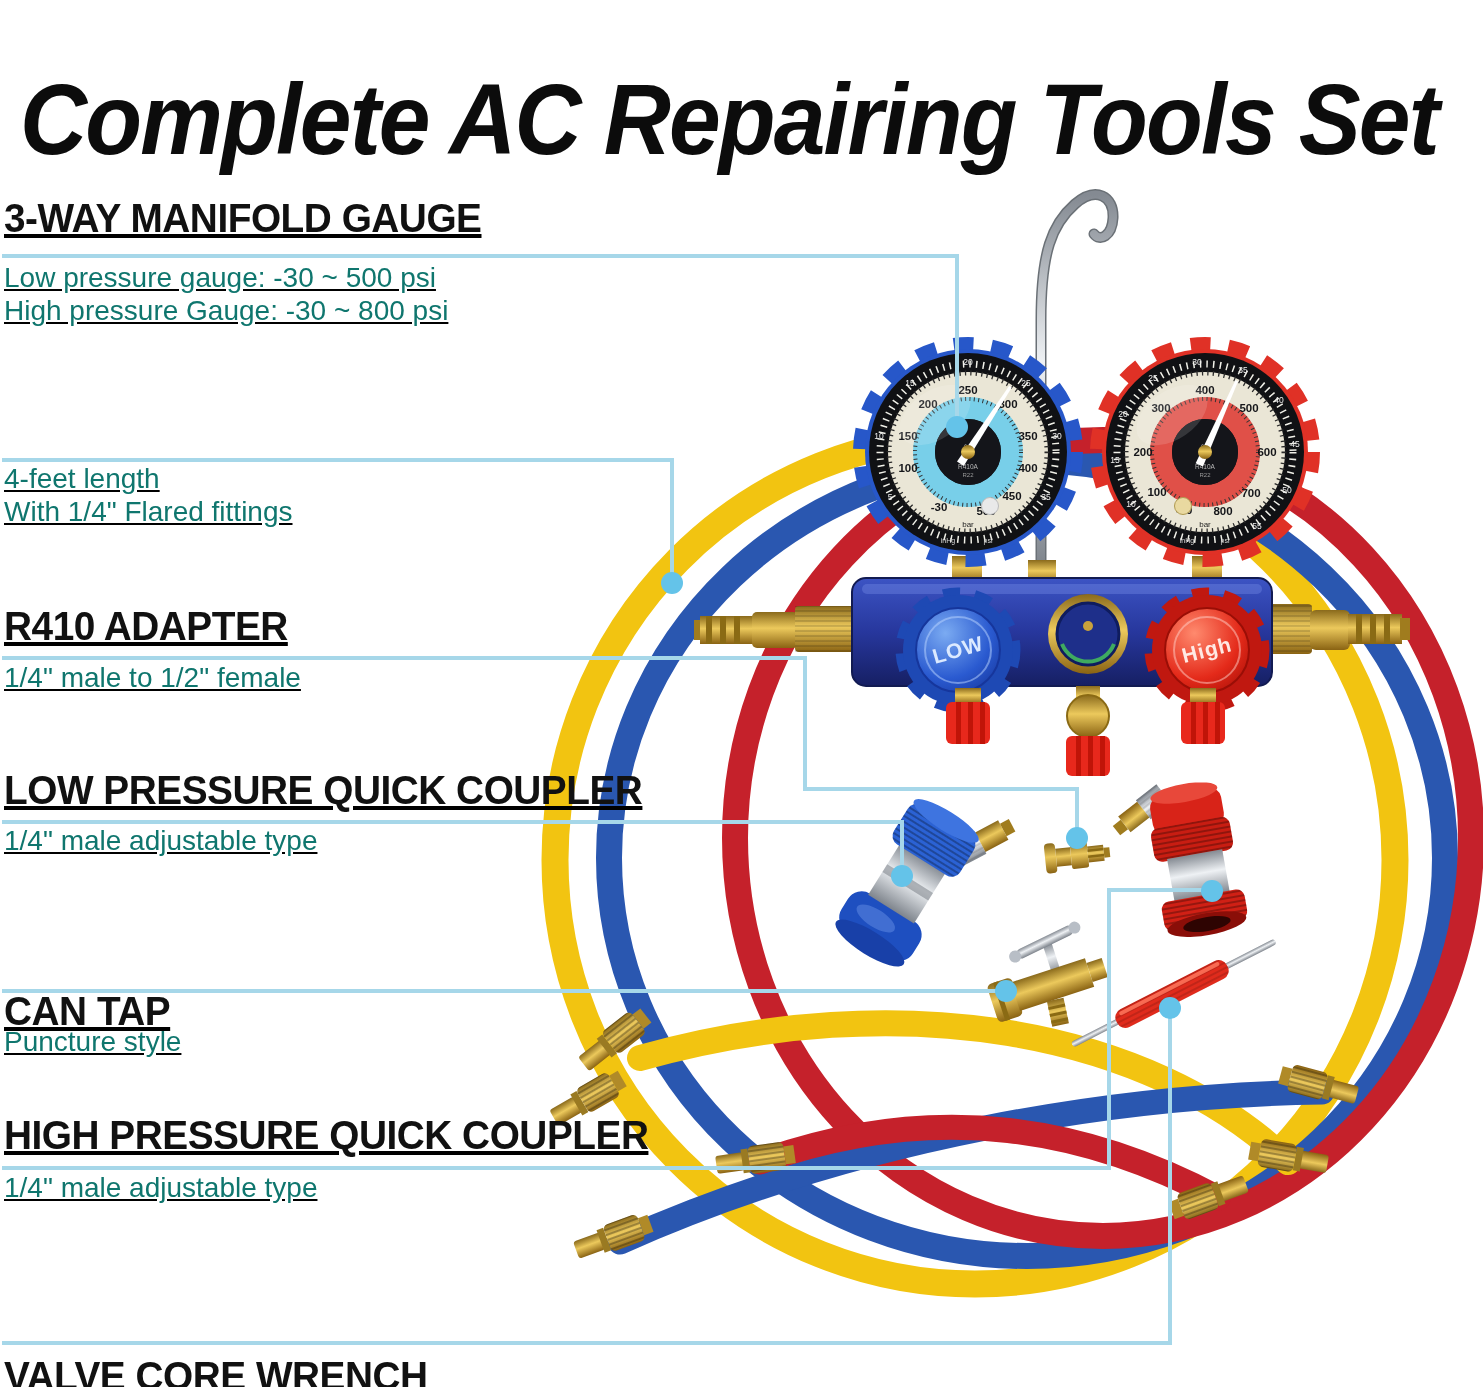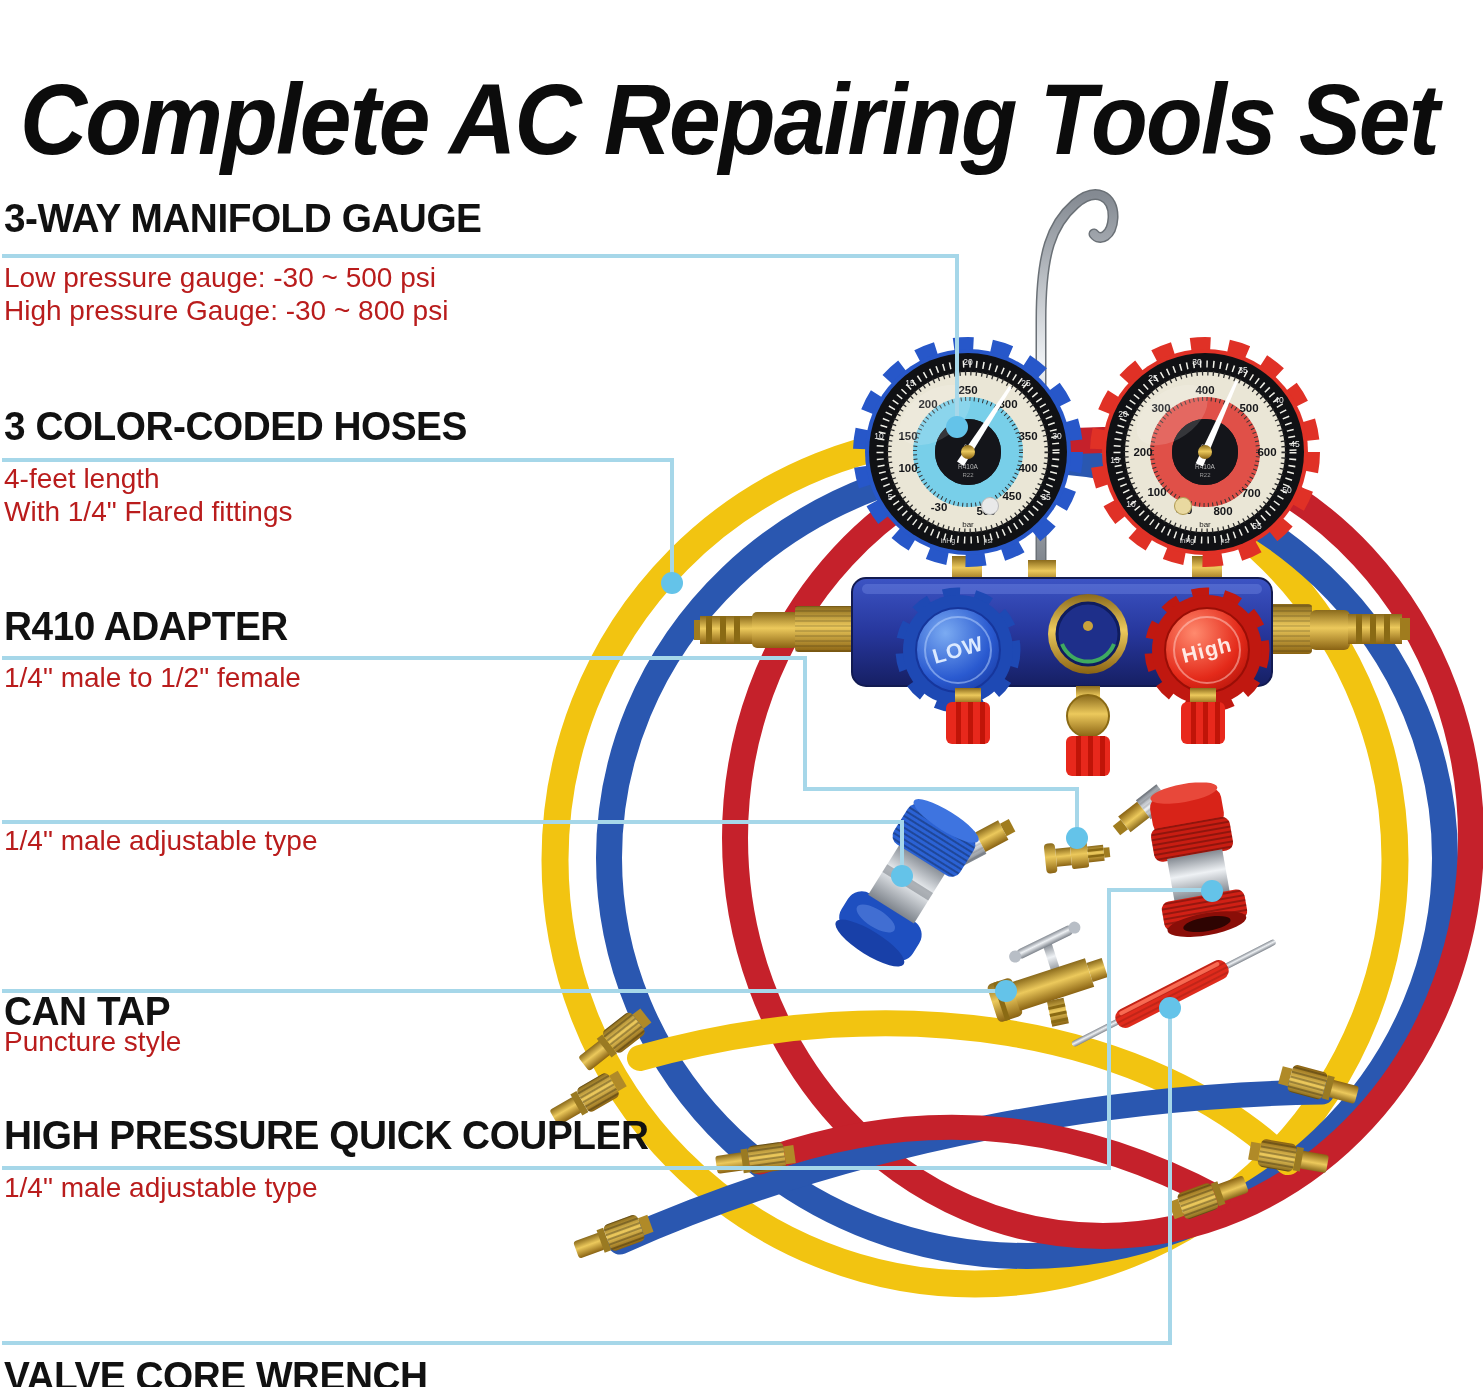--- a/index.html
+++ b/index.html
@@ -4,25 +4,25 @@
 <style>
   html,body{margin:0;padding:0;background:#fff;}
   .canvas{position:relative;width:1483px;height:1387px;background:#fff;overflow:hidden;
           font-family:"Liberation Sans","DejaVu Sans",sans-serif;}
   .photo-svg,.callout-svg{position:absolute;left:0;top:0;}
   .photo-svg{z-index:1;}
   .callout-svg{z-index:4;pointer-events:none;}
   .title{position:absolute;left:20px;top:-6px;z-index:5;
          font-size:101px;font-weight:bold;font-style:italic;color:#0c0c0c;
          letter-spacing:-2px;white-space:nowrap;transform:scaleX(.92);transform-origin:left top;}
-  .sec{position:absolute;left:4px;z-index:5;}
+  .sec{position:absolute;left:4px;z-index:5;text-decoration:underline;}
   .sec h2{margin:0;font-size:40px;font-weight:bold;color:#111;letter-spacing:-.5px;
           white-space:nowrap;transform:scaleX(.97);transform-origin:left top;}
   .sec .body{margin-top:0;}
-  .sec .body div{font-size:28px;line-height:33px;color:#b91c1c;white-space:nowrap;}
+  .sec .body div{font-size:28px;line-height:33px;color:#0f766e;white-space:nowrap;}
   svg text{font-family:"Liberation Sans","DejaVu Sans",sans-serif;}
 </style>
 </head>
 <body>
 
 <div class="canvas">
 
 <svg class="photo-svg" width="1483" height="1387" viewBox="0 0 1483 1387">
   <defs>
     <linearGradient id="brassG" x1="0" y1="0" x2="0" y2="1">
@@ -353,39 +353,39 @@
 <div class="sec" style="top:196px">
   <h2>3-WAY MANIFOLD GAUGE</h2>
 </div>
 <div class="sec body" style="top:261px">
   <div class="body">
     <div>Low pressure gauge: -30 ~ 500 psi</div>
     <div>High pressure Gauge: -30 ~ 800 psi</div>
   </div>
 </div>
 
-<div class="sec" style="top:404px">
-  <h2>3 COLOR-CODED HOSES</h2>
-</div>
 <div class="sec body" style="top:462px">
   <div class="body">
     <div>4-feet length</div>
     <div>With 1/4" Flared fittings</div>
   </div>
 </div>
 
 <div class="sec" style="top:604px">
   <h2>R410 ADAPTER</h2>
 </div>
 <div class="sec body" style="top:661px">
   <div class="body">
     <div>1/4" male to 1/2" female</div>
   </div>
 </div>
 
+<div class="sec" style="top:768px">
+  <h2>LOW PRESSURE QUICK COUPLER</h2>
+</div>
 <div class="sec body" style="top:824px">
   <div class="body">
     <div>1/4" male adjustable type</div>
   </div>
 </div>
 
 <div class="sec" style="top:989px">
   <h2>CAN TAP</h2>
 </div>
 <div class="sec body" style="top:1025px">

